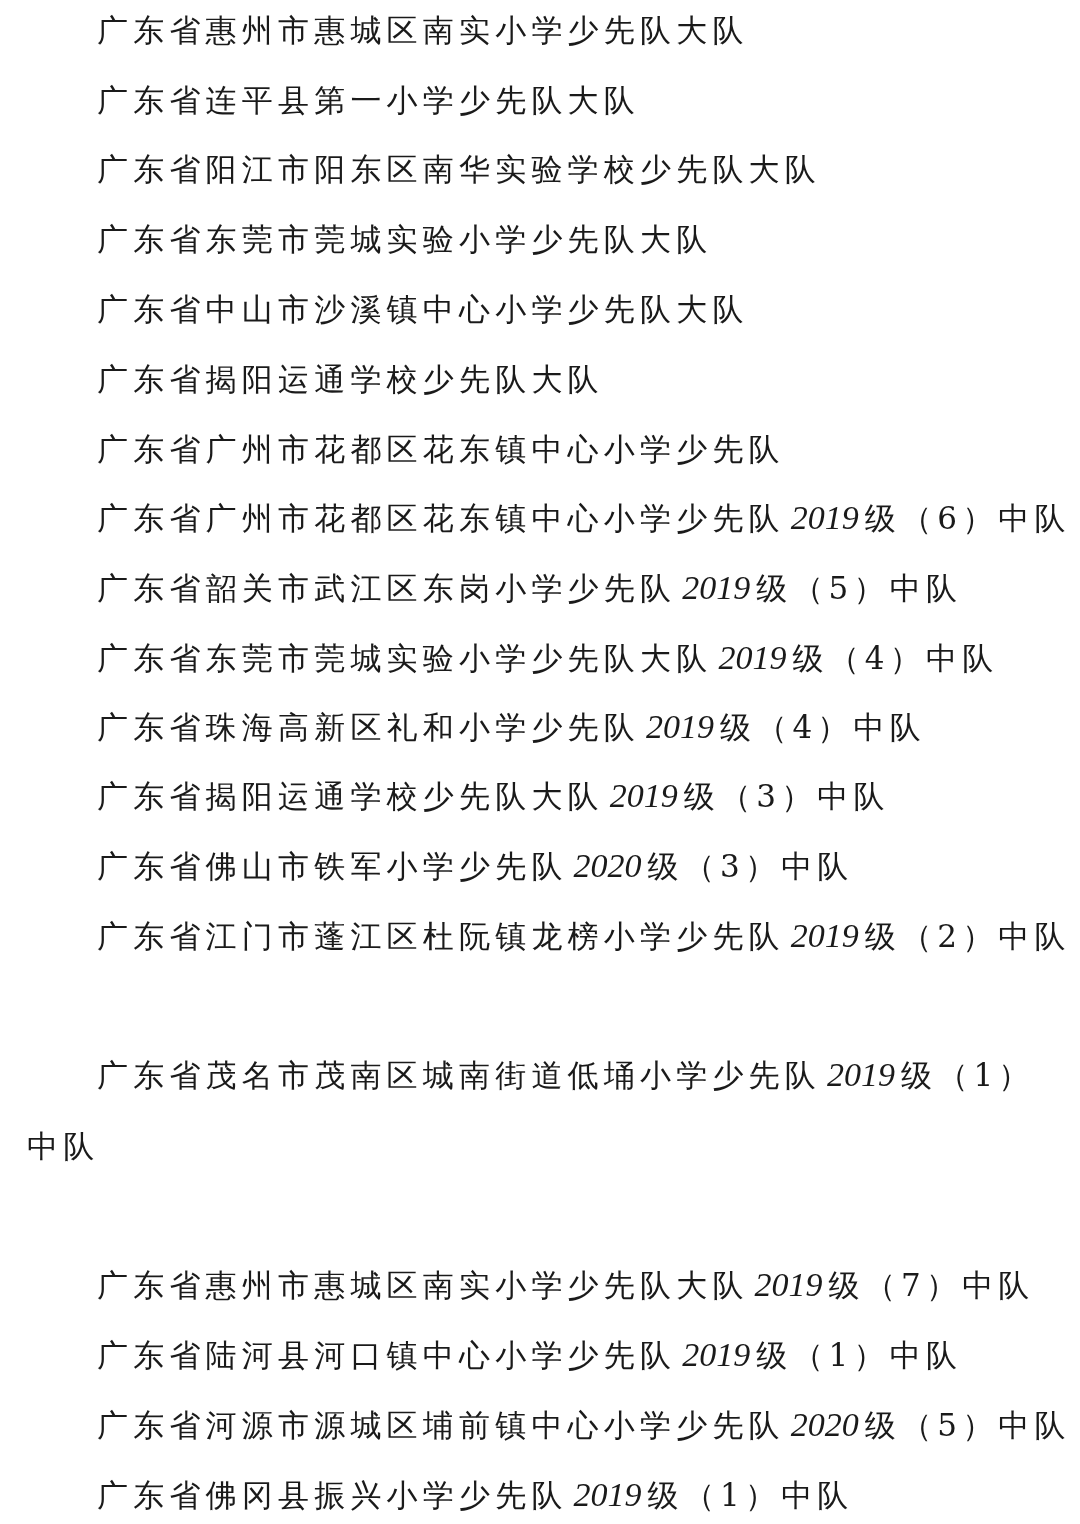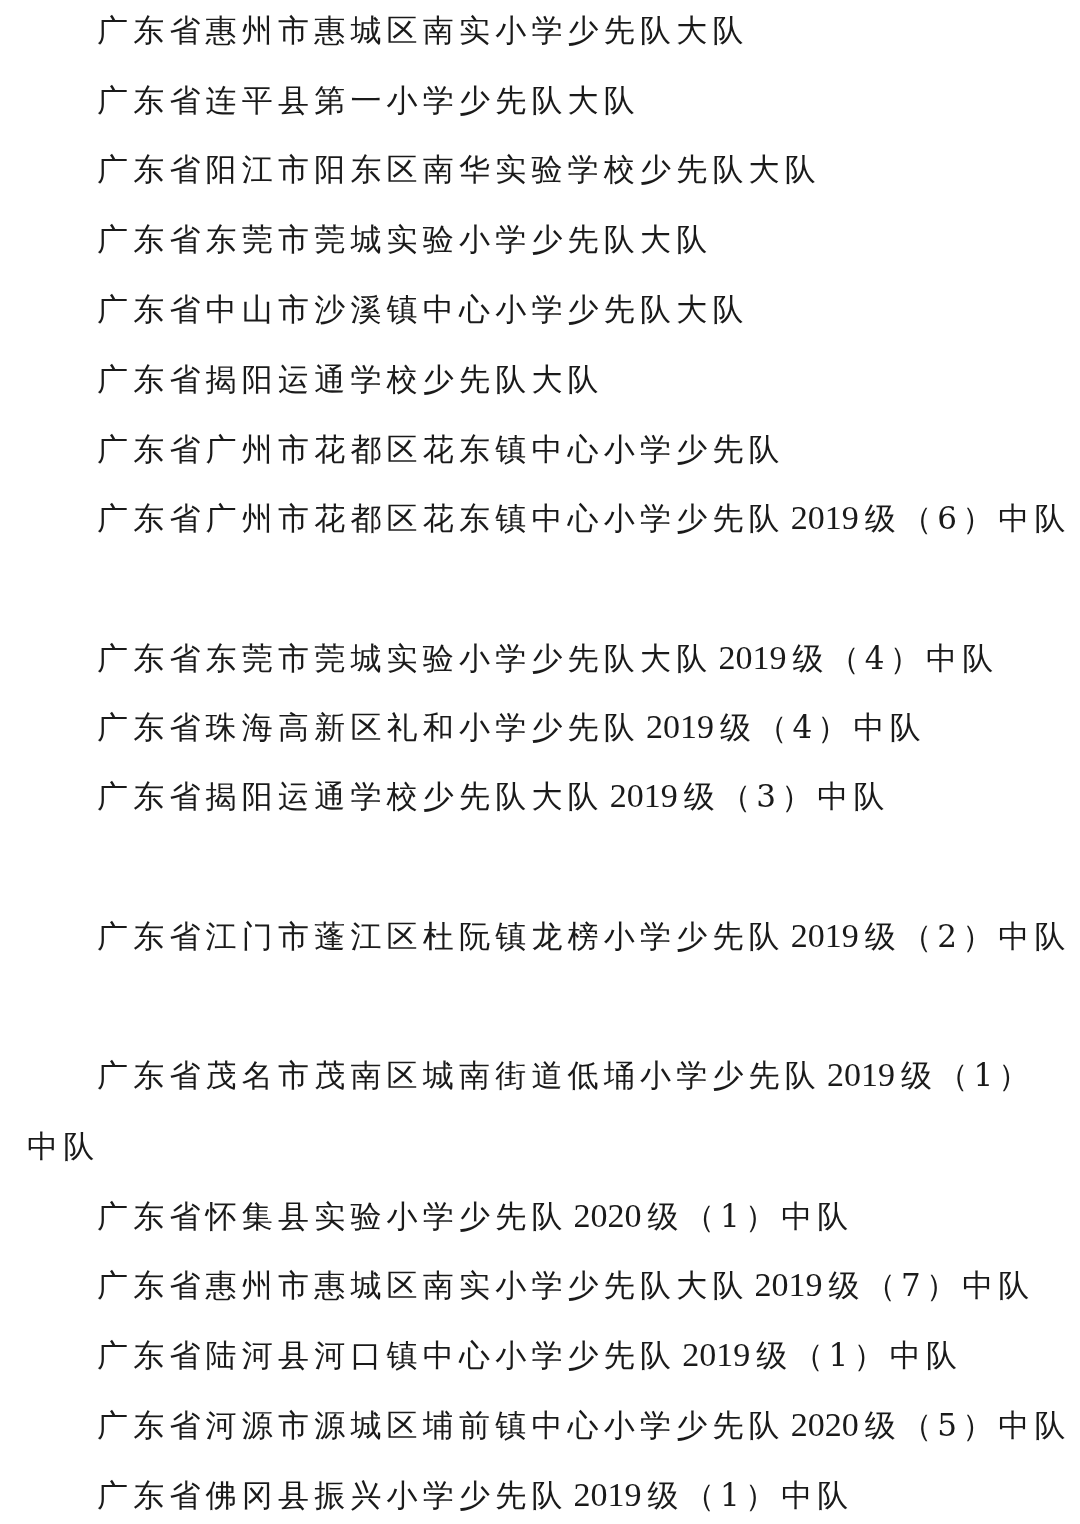--- a/index.html
+++ b/index.html
@@ -31,20 +31,21 @@
       white-space: nowrap;
     }
     .line.cont {
       left: 27px;
     }
     .line .num {
       font-family: "Liberation Serif", "DejaVu Serif", serif;
       font-size: 34px;
       letter-spacing: 0;
       margin: 0 6px;
+      font-style: italic;
     }
   </style>
 </head>
 <body>
 
 <div class="page">
 
   <div class="line" style="top:10px">
     <span>广东省惠州市惠城区南实小学少先队大队</span>
   </div>
@@ -63,40 +64,43 @@
   <div class="line" style="top:289px">
     <span>广东省中山市沙溪镇中心小学少先队大队</span>
   </div>
   <div class="line" style="top:429px">
     <span>广东省广州市花都区花东镇中心小学少先队</span>
   </div>
 
   <div class="line" style="top:498px">
     <span>广东省广州市花都区花东镇中心小学少先队</span><span class="num">2019</span><span>级（6）中队</span>
   </div>
+  <div class="line" style="top:568px">
+    <span>广东省韶关市武江区东岗小学少先队</span><span class="num">2019</span><span>级（5）中队</span>
+  </div>
   <div class="line" style="top:638px">
     <span>广东省东莞市莞城实验小学少先队大队</span><span class="num">2019</span><span>级（4）中队</span>
   </div>
   <div class="line" style="top:707px">
     <span>广东省珠海高新区礼和小学少先队</span><span class="num">2019</span><span>级（4）中队</span>
   </div>
   <div class="line" style="top:776px">
     <span>广东省揭阳运通学校少先队大队</span><span class="num">2019</span><span>级（3）中队</span>
   </div>
+  <div class="line" style="top:846px">
+    <span>广东省佛山市铁军小学少先队</span><span class="num">2020</span><span>级（3）中队</span>
+  </div>
   <div class="line" style="top:916px">
     <span>广东省江门市蓬江区杜阮镇龙榜小学少先队</span><span class="num">2019</span><span>级（2）中队</span>
   </div>
   <div class="line" style="top:1055px">
     <span>广东省茂名市茂南区城南街道低埇小学少先队</span><span class="num">2019</span><span>级（1）</span>
   </div>
   <div class="line cont" style="top:1126px">
     <span>中队</span>
-  </div>
-  <div class="line" style="top:1196px">
-    <span>广东省怀集县实验小学少先队</span><span class="num">2020</span><span>级（1）中队</span>
   </div>
   <div class="line" style="top:1265px">
     <span>广东省惠州市惠城区南实小学少先队大队</span><span class="num">2019</span><span>级（7）中队</span>
   </div>
   <div class="line" style="top:1335px">
     <span>广东省陆河县河口镇中心小学少先队</span><span class="num">2019</span><span>级（1）中队</span>
   </div>
   <div class="line" style="top:1405px">
     <span>广东省河源市源城区埔前镇中心小学少先队</span><span class="num">2020</span><span>级（5）中队</span>
   </div>

